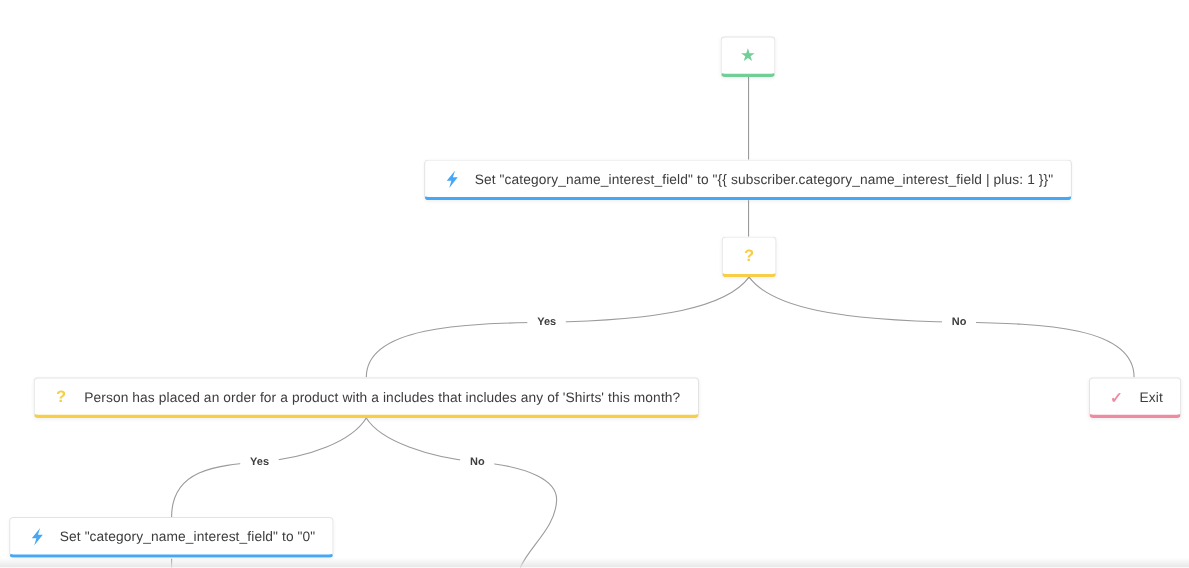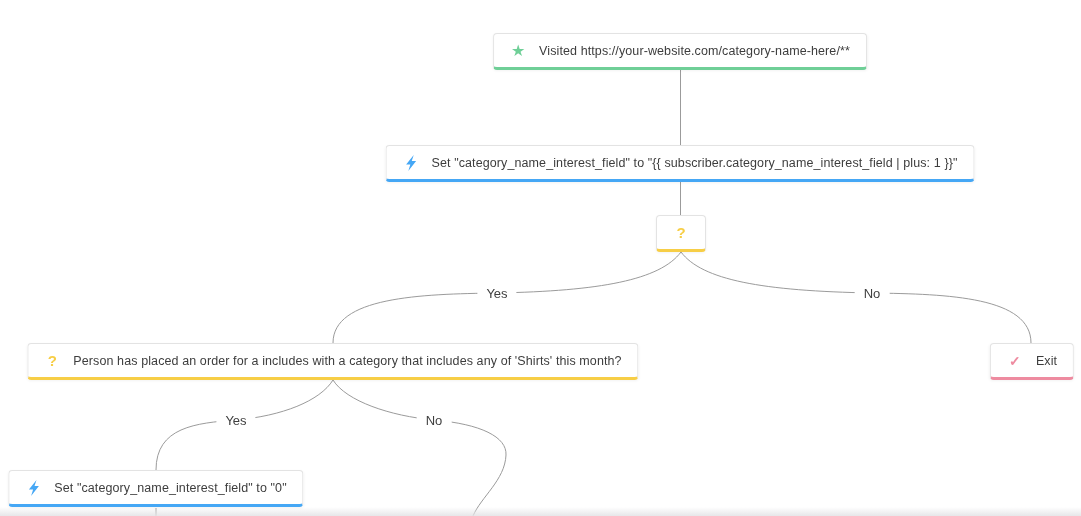--- a/index.html
+++ b/index.html
@@ -53,22 +53,23 @@
   .icon.star{font-size:16px;}
   .icon.question{font-weight:700;font-size:15px;}
   .icon.check{font-weight:700;font-size:14px;}
   .icon svg{display:block;}
   .branch-label{
     position:absolute;
     transform:translate(-50%,-50%);
     z-index:1;
     background:#ffffff;
     padding:1px 9px;
-    font-size:13px;
+    font-size:10px;
     color:#3f3f3f;
+    font-weight:bold;
   }
   .bottom-edge{
     position:absolute;
     left:0;bottom:0;
     width:100%;height:9px;
     z-index:3;
     background:linear-gradient(to bottom, rgba(235,235,235,0) 0%, rgba(228,228,230,0.9) 100%);
     pointer-events:none;
   }
 </style>
@@ -96,39 +97,38 @@
     </g>
   </svg>
 
   <span class="branch-label" style="left:497px;top:293px">Yes</span>
   <span class="branch-label" style="left:872px;top:293px">No</span>
   <span class="branch-label" style="left:236px;top:420px">Yes</span>
   <span class="branch-label" style="left:434px;top:420px">No</span>
 
   <div class="node" style="left: 680px; top: 33px; border-bottom-color: rgb(111, 207, 151);">
     <span class="icon star" style="color: rgb(111, 207, 151);">★</span>
-    <span class="label">Visited https://your-website.com/category-name-here/**</span>
   </div>
 
   <div class="node" style="left: 680px; top: 145px; border-bottom-color: rgb(69, 167, 245);">
     <span class="icon" style="color: rgb(69, 167, 245);">
       <svg width="13" height="16" viewBox="0 0 13 16">
           <path fill="currentColor" d="M9.2 0 L1.6 9.4 L5.8 9.4 L3.8 16 L11.6 6.1 L7.2 6.1 Z"></path>
         </svg>
     </span>
     <span class="label">Set "category_name_interest_field" to "{{ subscriber.category_name_interest_field | plus: 1 }}"</span>
   </div>
 
   <div class="node" style="left: 681px; top: 215px; border-bottom-color: rgb(247, 206, 70);">
     <span class="icon question" style="color: rgb(247, 206, 70);">?</span>
   </div>
 
   <div class="node" style="left: 333px; top: 343px; border-bottom-color: rgb(247, 206, 70);">
     <span class="icon question" style="color: rgb(247, 206, 70);">?</span>
-    <span class="label">Person has placed an order for a includes with a category that includes any of 'Shirts' this month?</span>
+    <span class="label">Person has placed an order for a product with a includes that includes any of 'Shirts' this month?</span>
   </div>
 
   <div class="node" style="left: 1032px; top: 343px; border-bottom-color: rgb(238, 139, 160);">
     <span class="icon check" style="color: rgb(238, 139, 160);">✓</span>
     <span class="label">Exit</span>
   </div>
 
   <div class="node" style="left: 156px; top: 470px; border-bottom-color: rgb(69, 167, 245);">
     <span class="icon" style="color: rgb(69, 167, 245);">
       <svg width="13" height="16" viewBox="0 0 13 16">

